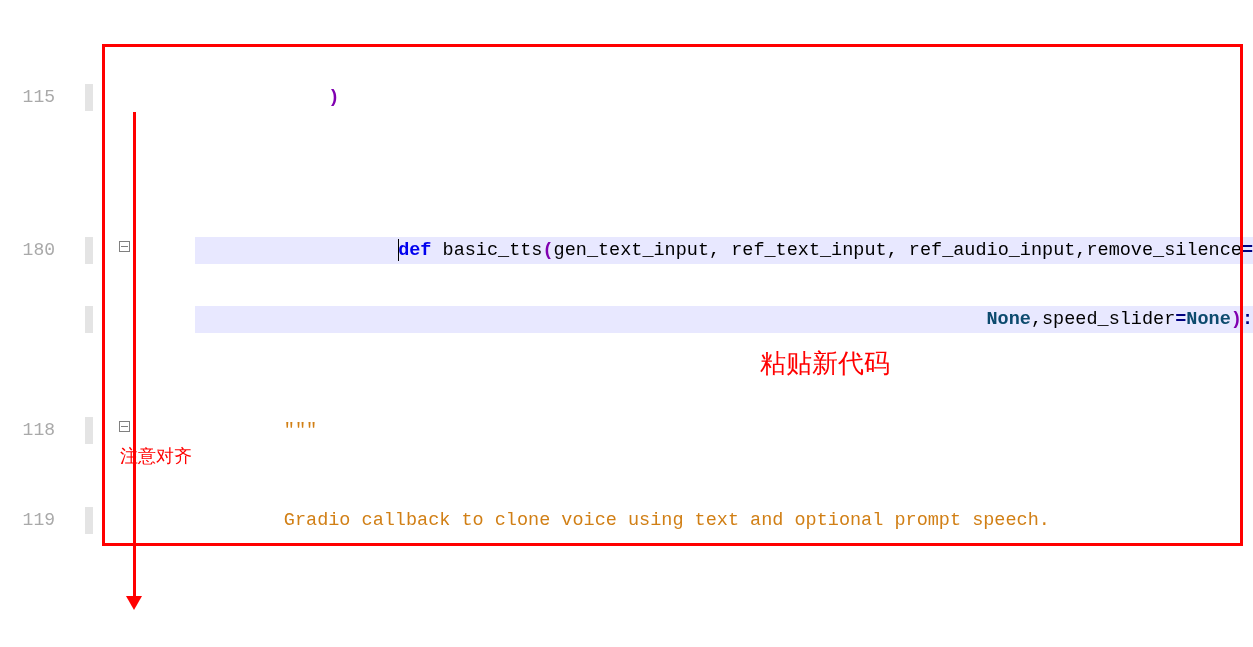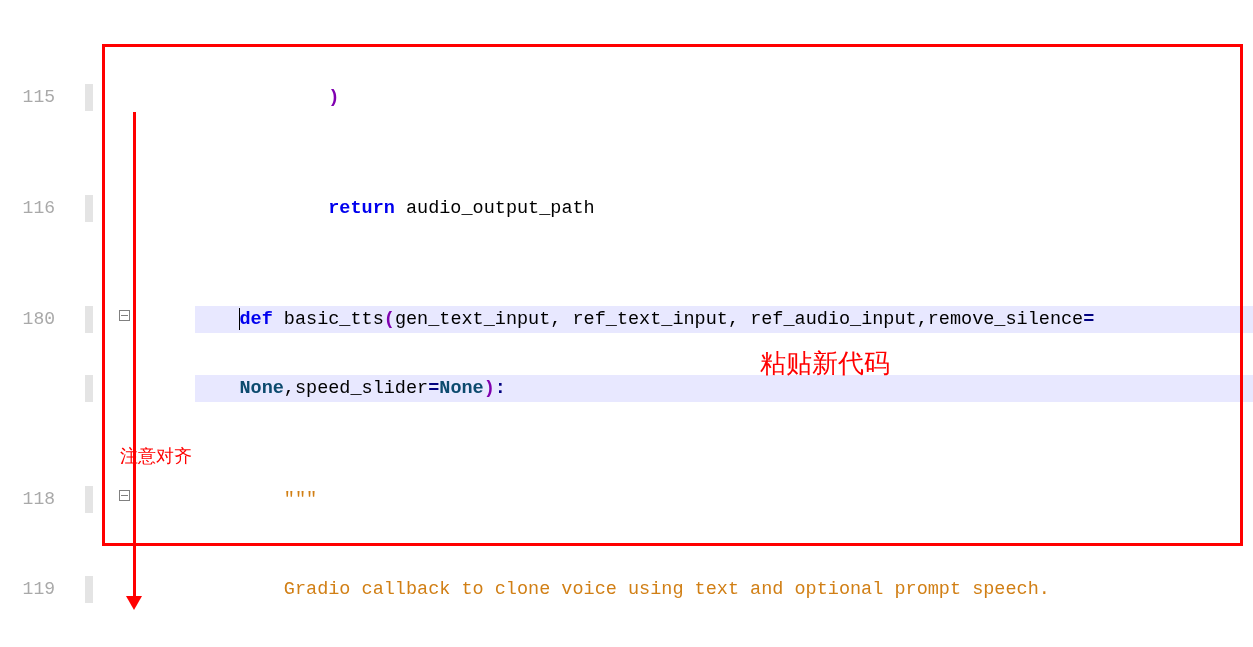--- a/index.html
+++ b/index.html
@@ -65,21 +65,21 @@
     border-top: 1px solid #808080;
   }
   .gutter2 {
     width: 16px;
     position: relative;
   }
   .code {
     flex: 1;
     position: relative;
   }
-  .row.highlight .code { background: #e8e8ff; }
+  .row.highlight .code { background: #e8e8ff; text-align: right; }
 
   
   .kw { color: #0000ee; font-weight: bold; }
   .kw-navy { color: #0c4a6e; font-weight: bold; }
   .str  { color: #d17f15; }
   .op   { color: #000080; font-weight: bold; }
   .par  { color: #8000b0; font-weight: bold; }
   .id   { color: #000; }
   .fndef { color: #000; }
 
@@ -141,27 +141,20 @@
   
   <div class="row">
     <div class="lineno">115</div>
     <div class="margin"></div>
     <div class="foldcol"></div>
     <div class="gutter2"></div>
     <div class="code"><span class="id">            </span><span class="par">)</span></div>
   </div>
 
   
-  <div class="row">
-    <div class="lineno">116</div>
-    <div class="margin"></div>
-    <div class="foldcol"></div>
-    <div class="gutter2"></div>
-    <div class="code"><span>            </span><span class="kw">return</span><span class="id"> audio_output_path</span></div>
-  </div>
 
   
   <div class="row highlight">
     <div class="lineno">180</div>
     <div class="margin"></div>
     <div class="foldcol"><span class="foldbox minus"></span></div>
     <div class="gutter2"></div>
     <div class="code"><span>    </span><span class="caret"></span><span class="kw">def</span><span class="fndef"> basic_tts</span><span class="par">(</span><span class="id">gen_text_input, ref_text_input, ref_audio_input,remove_silence</span><span class="op">=</span></div>
   </div>
   <div class="row highlight">

